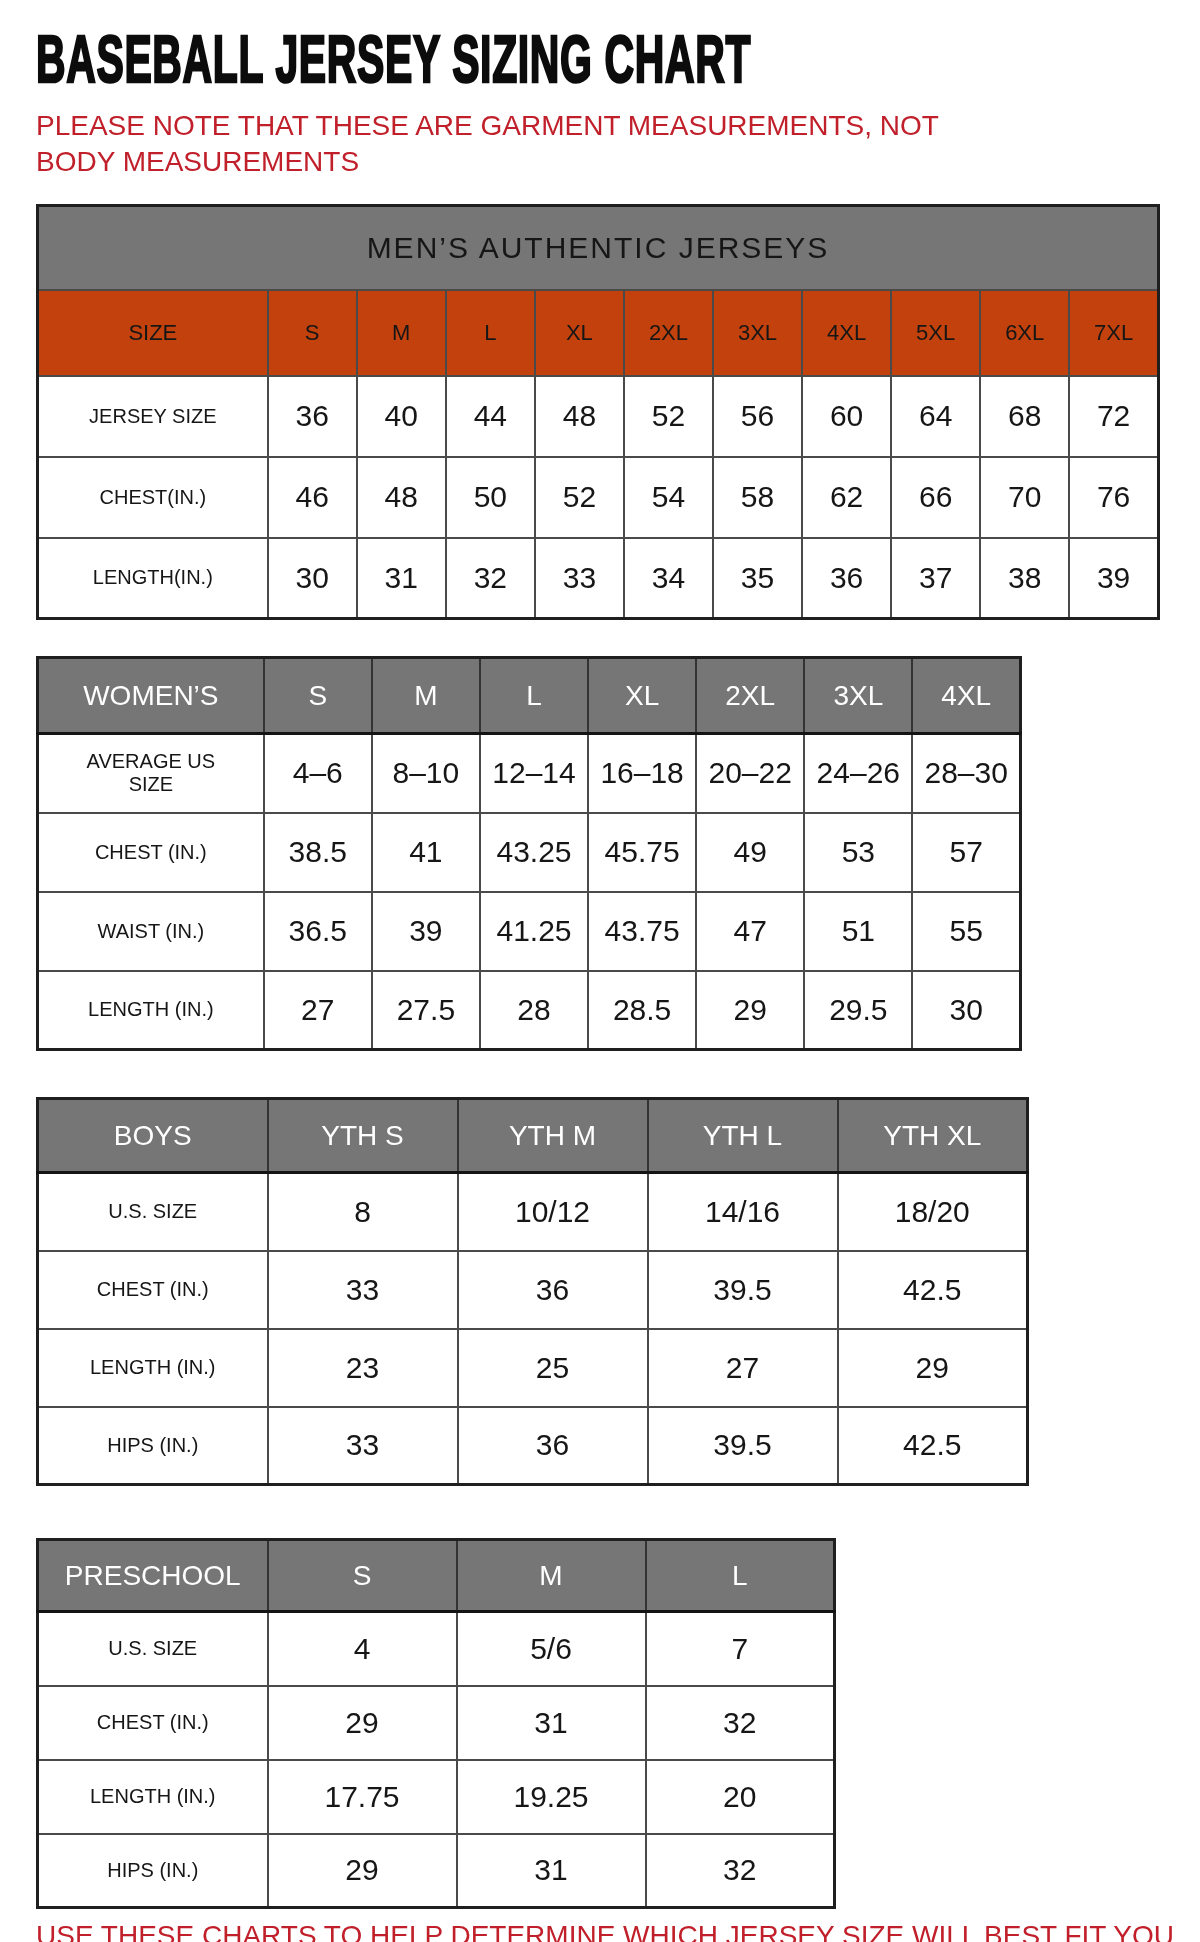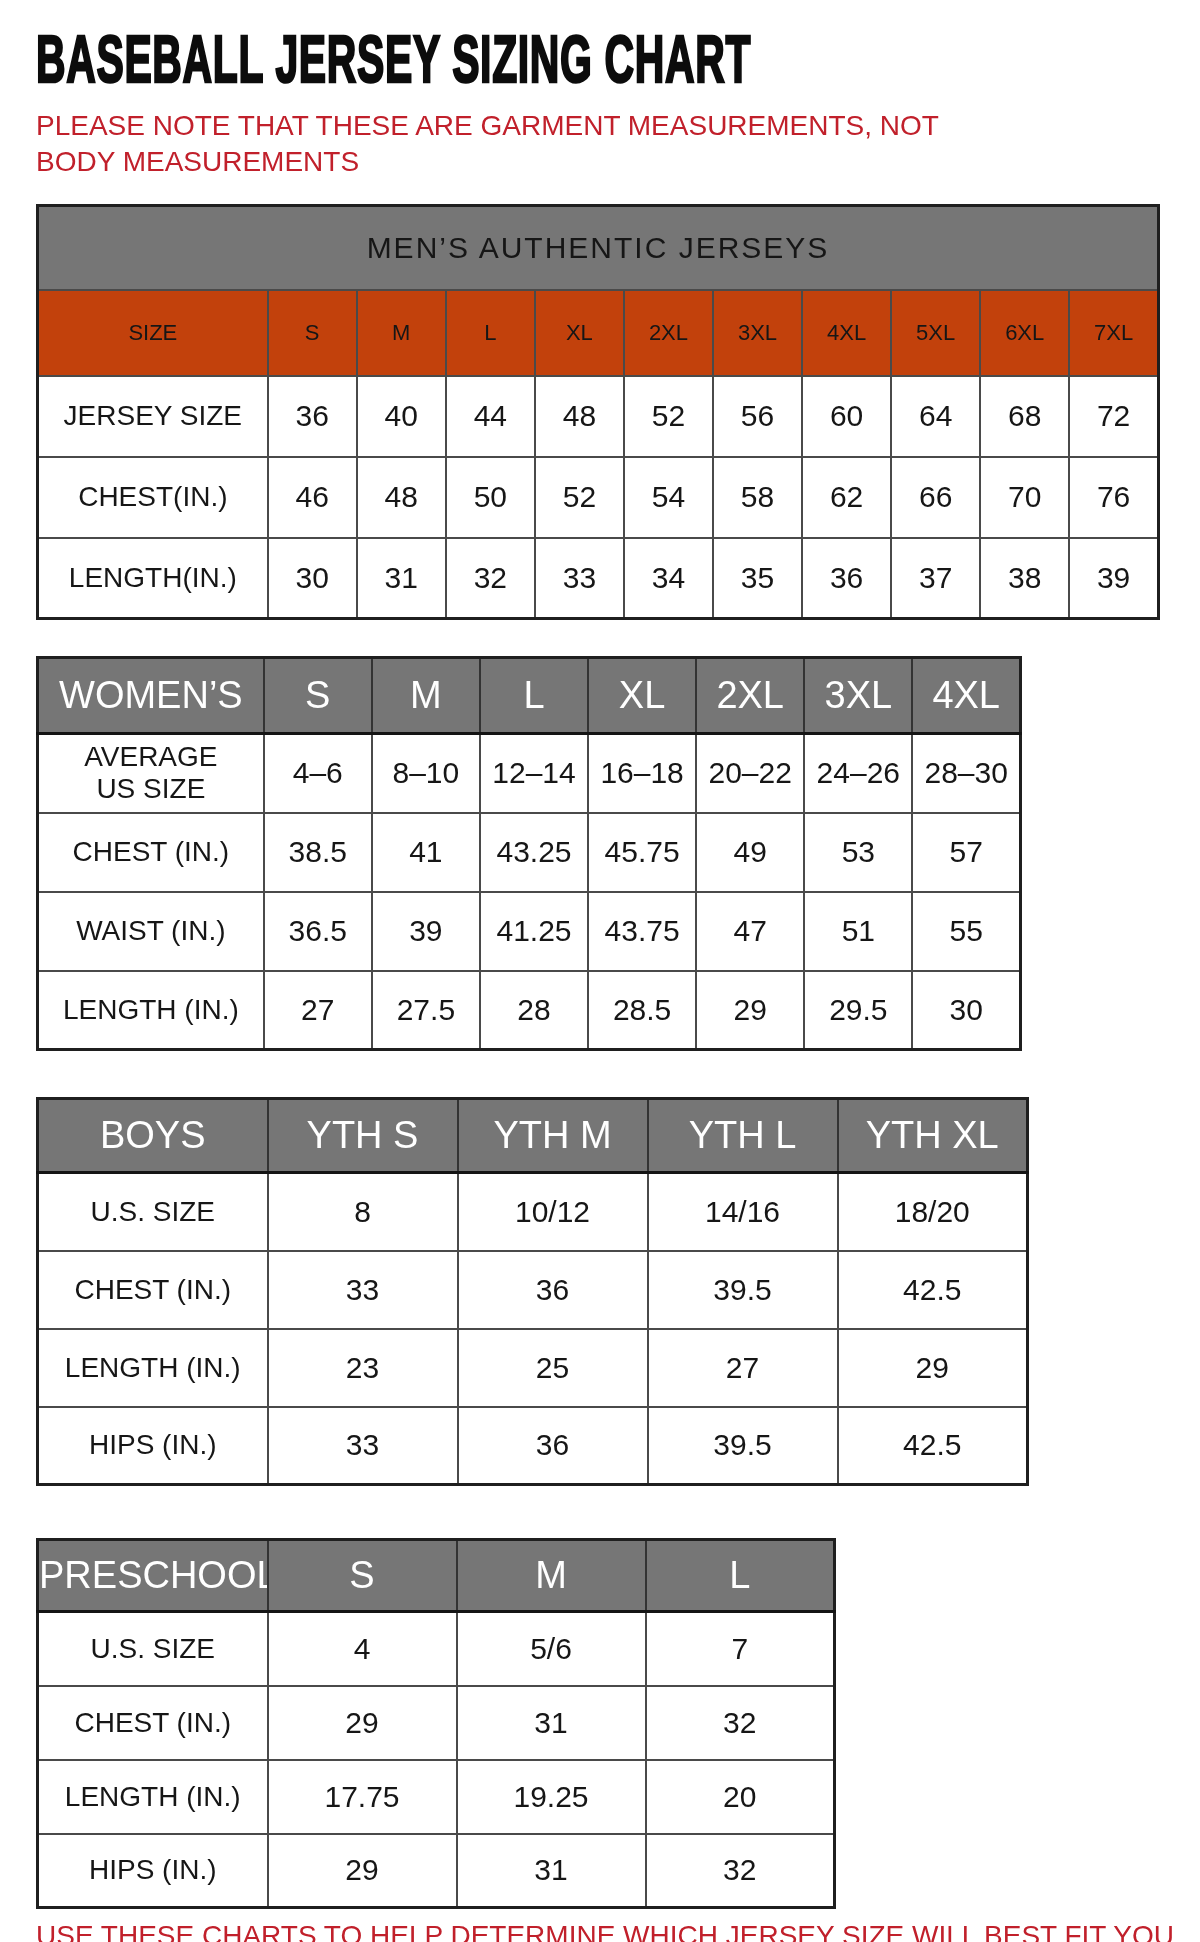--- a/index.html
+++ b/index.html
@@ -61,26 +61,26 @@
     background:#767676;
     color:#ffffff;
     font-size:30px;
     letter-spacing:2px;
     height:82px;
     border-bottom:3px solid #141414;
   }
   tr.ghdr th {
     background:#767676;
     color:#ffffff;
-    font-size:38px;
+    font-size:28px;
     border-color:#333333;
     border-bottom:3px solid #141414;
   }
   .val { font-size:30px; }
-  .lbl { font-size:28px; }
+  .lbl { font-size:20px; }
   .lbl .wrapnarrow { display:inline-block; max-width:150px; line-height:1.15; }
 
   
   .mens  { width:1124px; margin-bottom:36px; }
   .mens  col.c-label { width:230px; }
   .mens  col.c-sz    { width:89px; }
   .mens  tr.whdr th  { height:84px; font-size:22px; background:#c2410c; }
   .mens  tr.data     { height:81px; }
 
   

